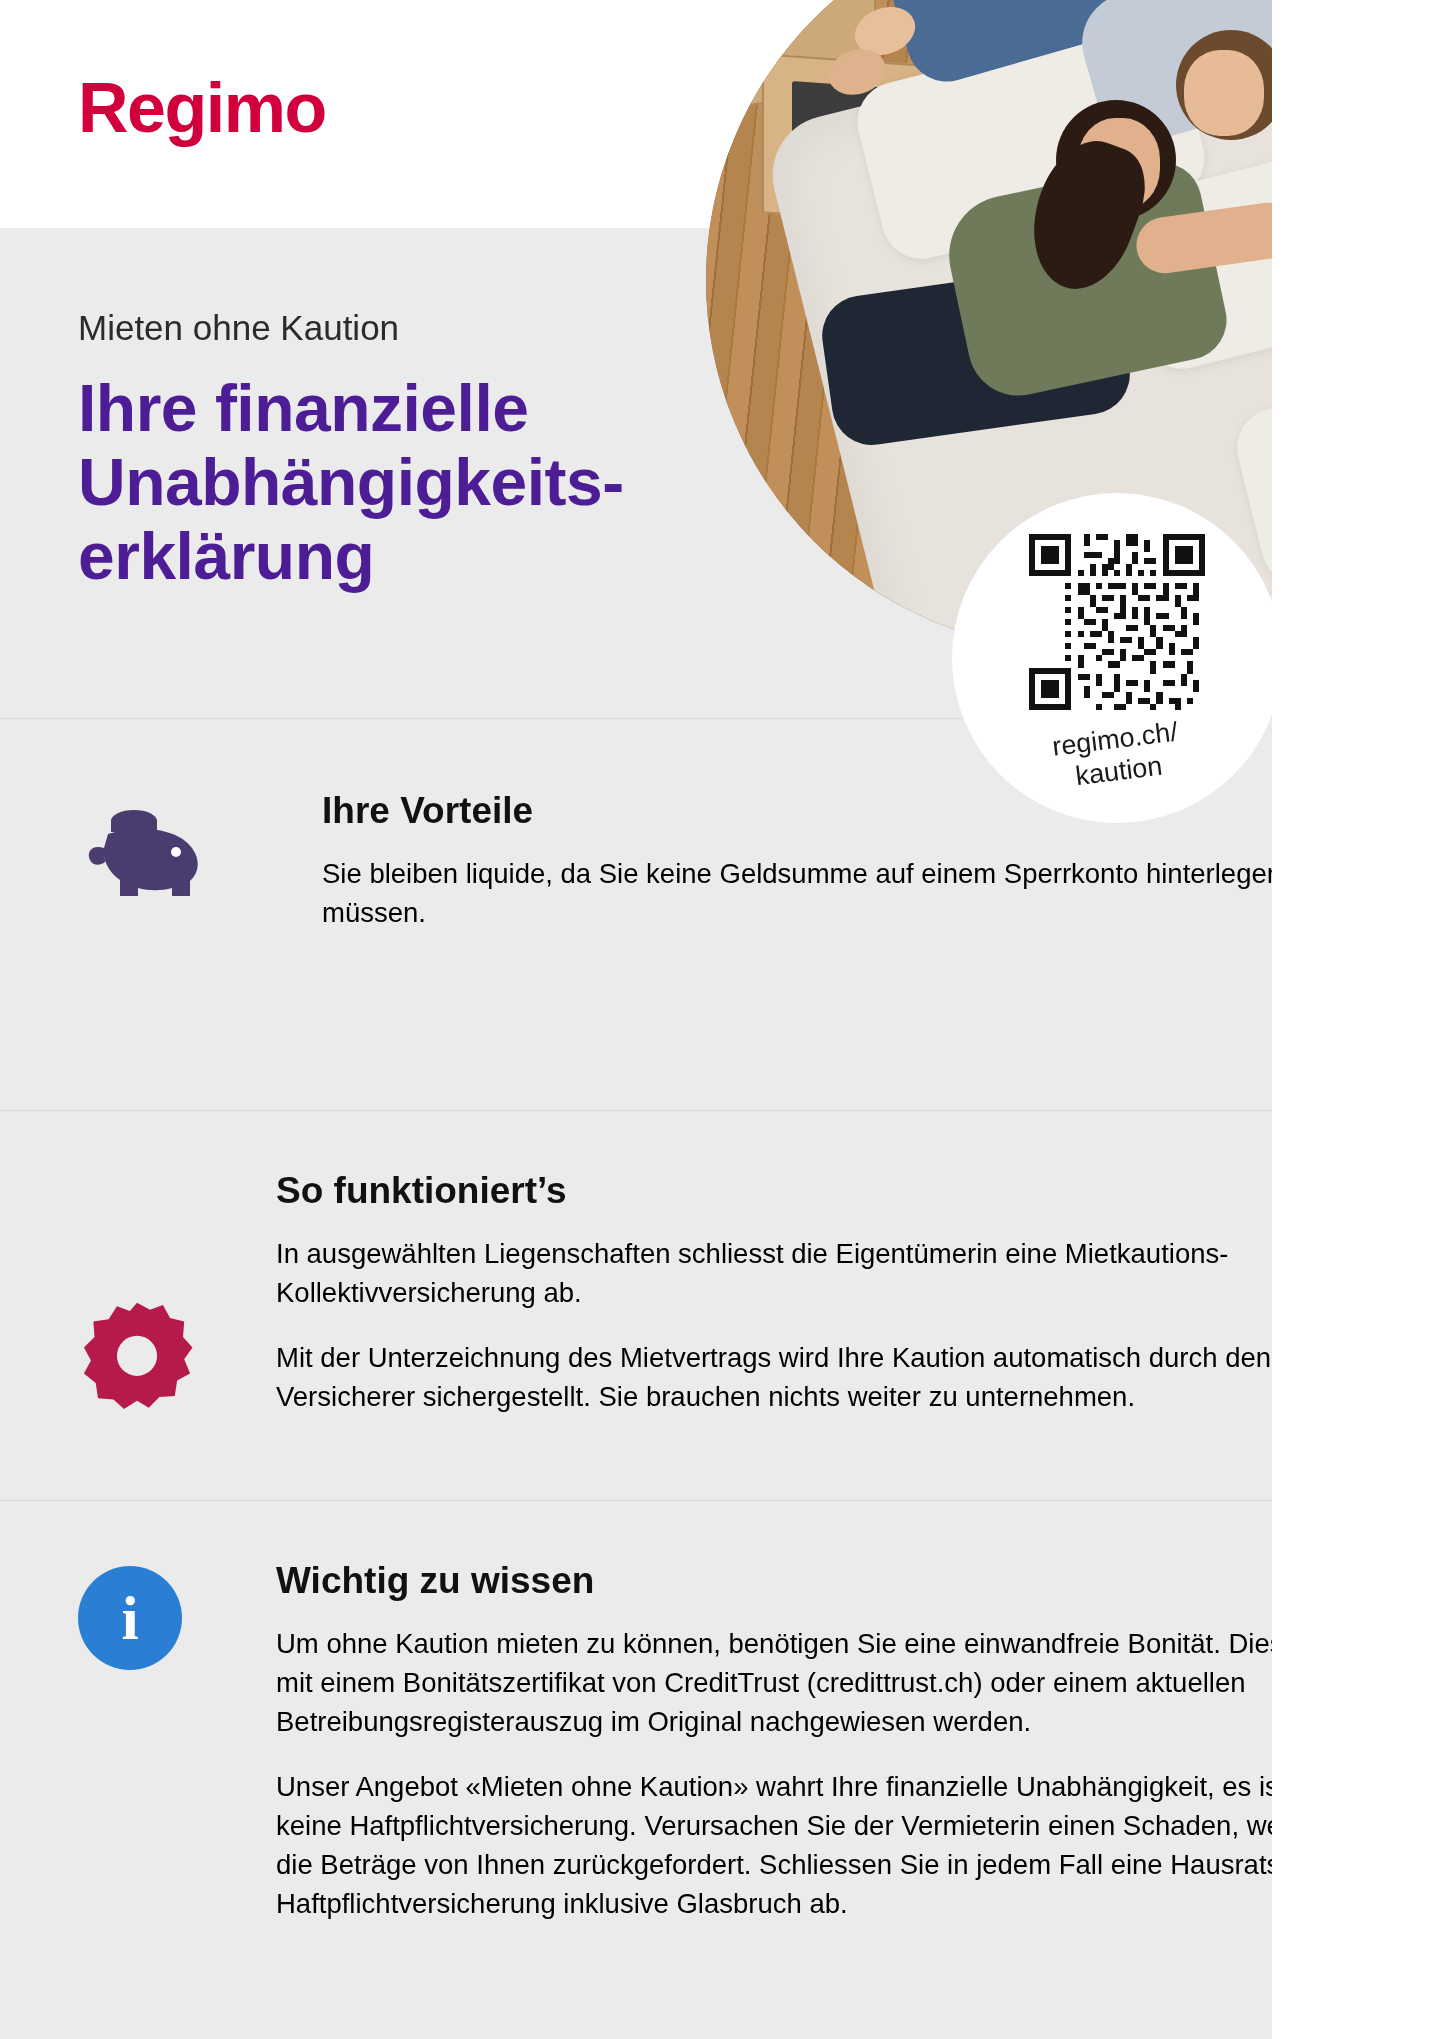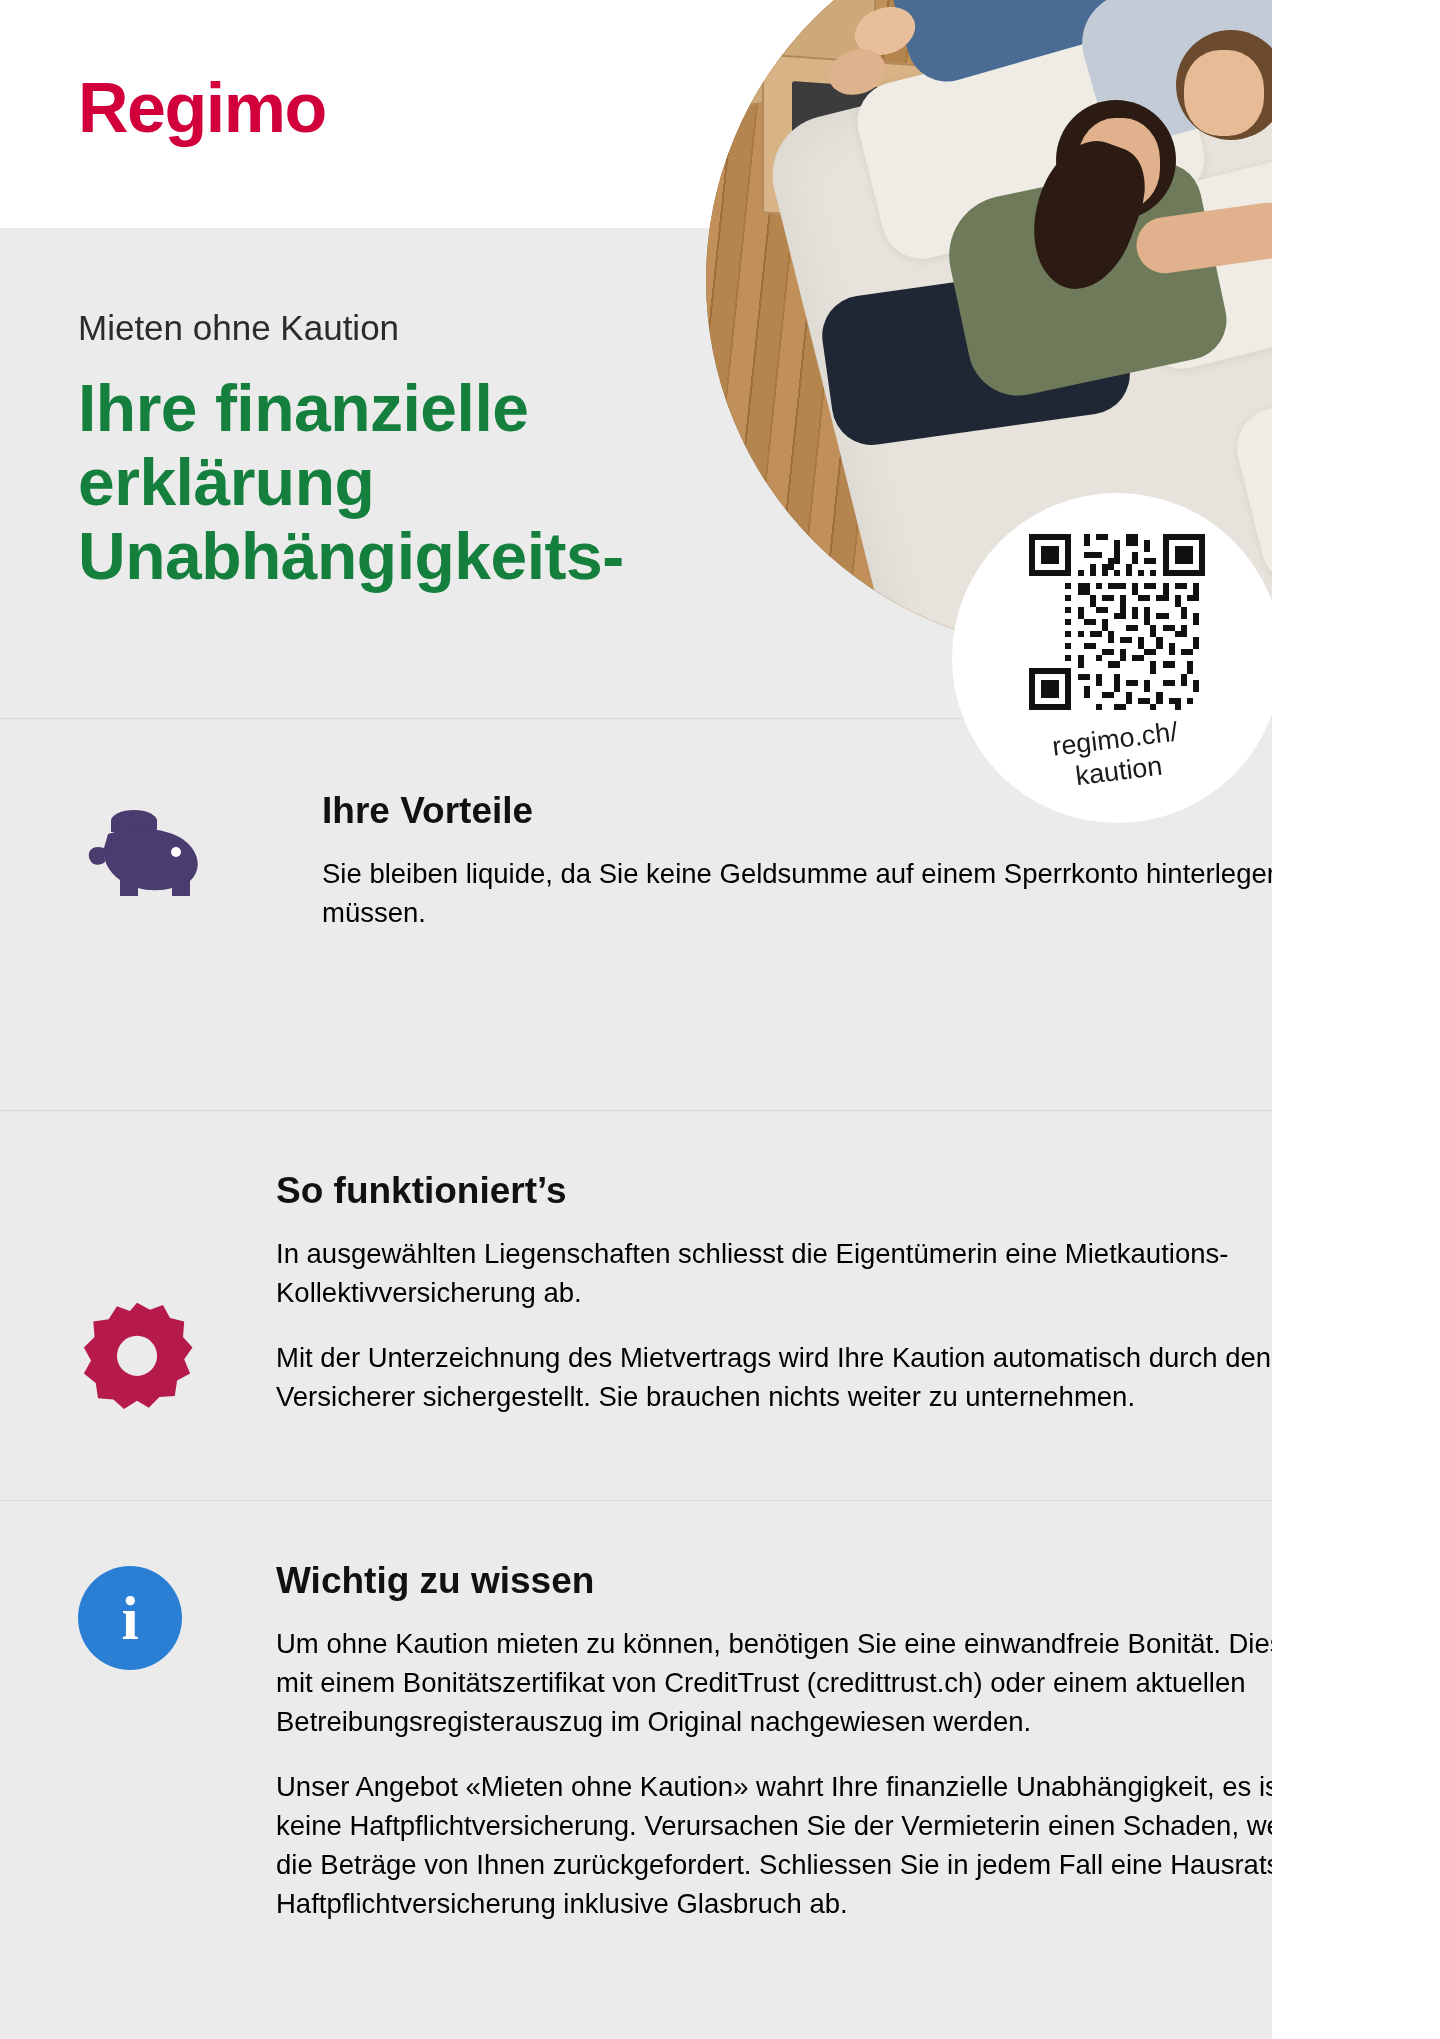--- a/index.html
+++ b/index.html
@@ -195,21 +195,21 @@
   .kicker {
     font-size: 35px;
     color: #2b2b2b;
     margin-bottom: 24px;
     font-weight: normal;
   }
   .headline {
     font-size: 66px;
     line-height: 1.12;
     font-weight: bold;
-    color: #15803d;
+    color: #4c1d95;
     letter-spacing: -0.5px;
   }
 
   
   .divider {
     position: absolute;
     left: 0; width: 1440px;
     height: 1px;
     background: #d9d9d9;
   }
@@ -428,22 +428,22 @@
     <div class="qr-label">
       <span>regimo.ch/</span><br>
       <span>kaution</span>
     </div>
   </div>
 
   <div class="title-block">
     <div class="kicker">Mieten ohne Kaution</div>
     <div class="headline">
       <div>Ihre finanzielle</div>
+      <div>Unabhängigkeits-</div>
       <div>erklärung</div>
-      <div>Unabhängigkeits-</div>
     </div>
   </div>
 
   <div class="divider d1"></div>
   <div class="divider d2"></div>
   <div class="divider d3"></div>
 
   <div class="section s1">
     <div class="sec-icon">
       <svg width="130" height="112" viewBox="0 0 130 112">

